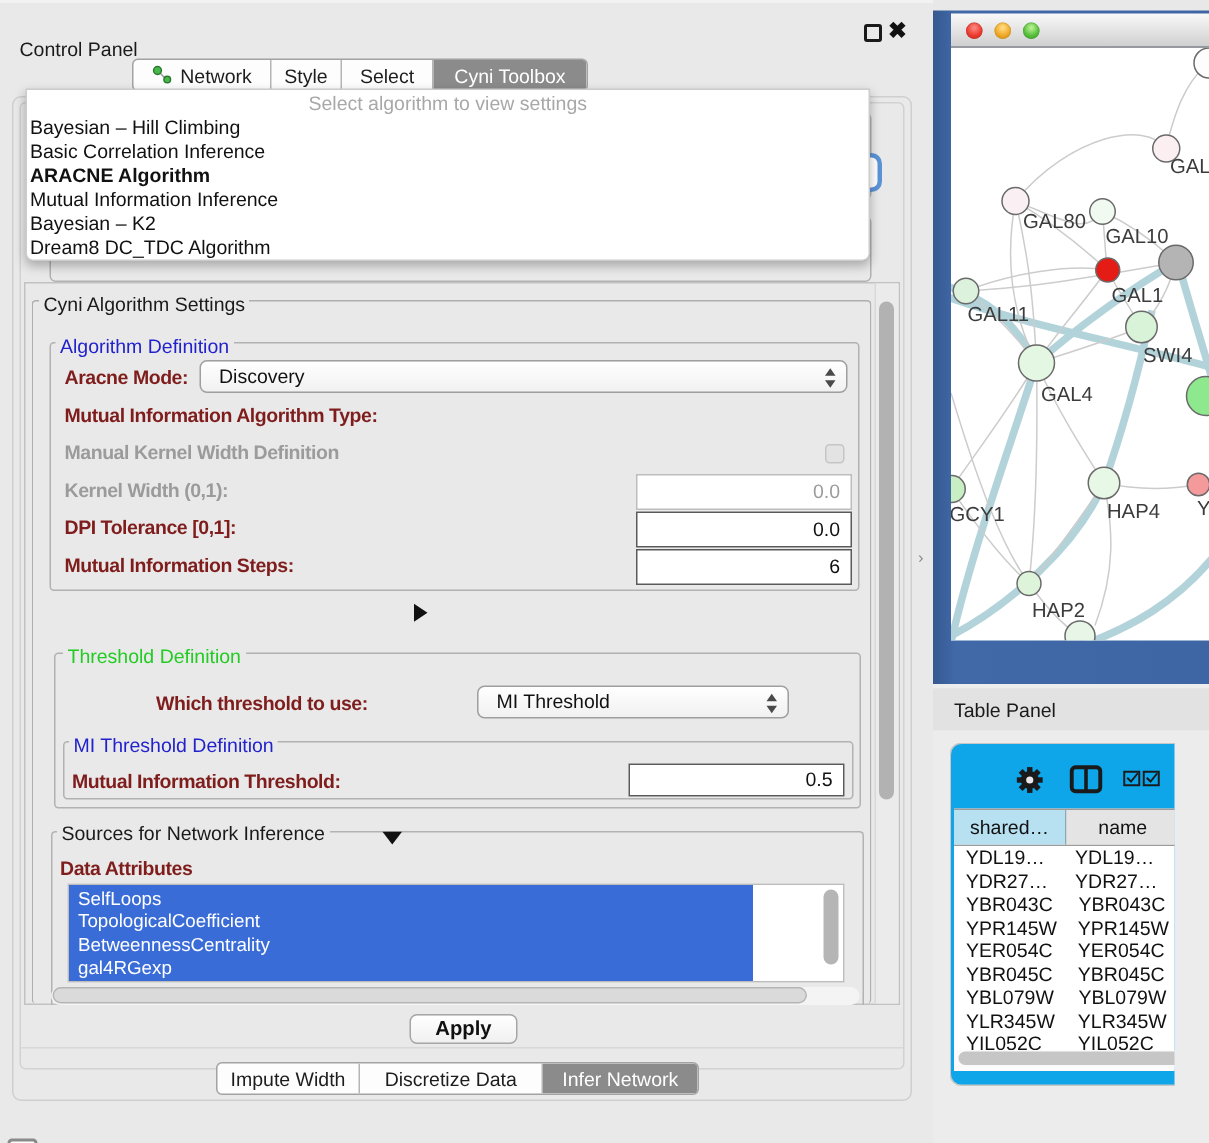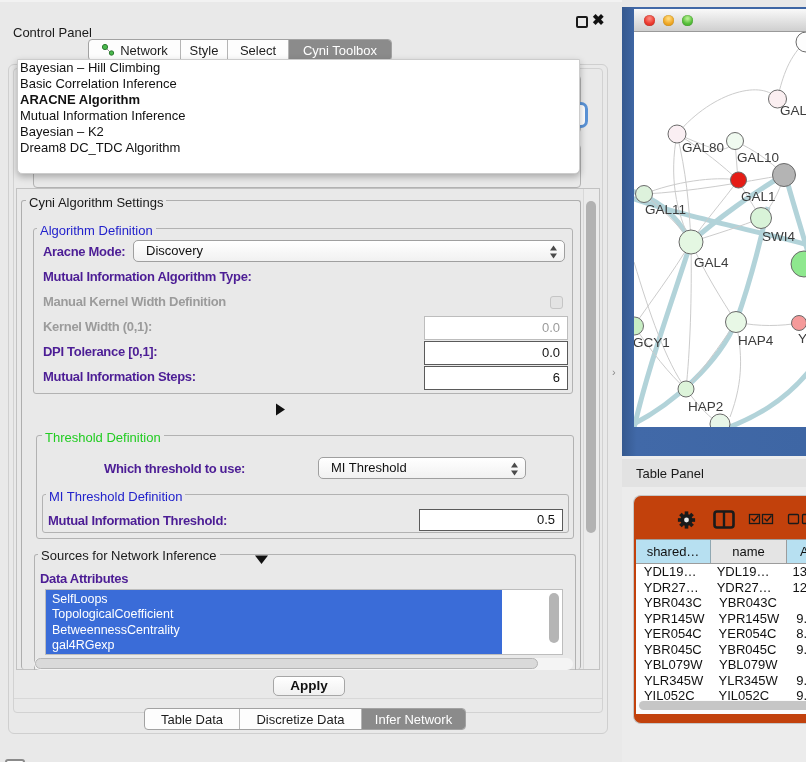--- a/index.html
+++ b/index.html
@@ -7,21 +7,21 @@
 body { font-family:"Liberation Sans", sans-serif; background:#e9e9e9; position:relative; }
 .abs { position:absolute; }
 .bold { font-weight:bold; }
 .seg { display:flex; background:#fdfdfd; border:1px solid #a2a2a2; border-radius:4px; overflow:hidden; font-size:13px; color:#1d1d1d; }
 .seg > div { border-right:1px solid #b5b5b5; white-space:nowrap; display:flex; align-items:center; justify-content:center; }
 .seg > div:last-child { border-right:none; }
 .seg > div.sel { background:#8b8b8b; color:#fff; border-right-color:#8b8b8b; }
 .combo { position:absolute; background:linear-gradient(#ffffff,#f1f1f1); border:1px solid #9f9f9f; border-radius:5px; font-size:13px; color:#111; height:22px; line-height:20px; padding-left:12px; }
 .combo .arr { position:absolute; right:6px; top:3px; width:9px; height:16px; }
 .field { position:absolute; background:#fff; font-size:13px; color:#111; height:24px; line-height:22px; text-align:right; padding-right:7px; }
-.glabel { position:absolute; font-size:13px; font-weight:bold; color:#4c1d95; letter-spacing:-0.3px; }
+.glabel { position:absolute; font-size:13px; font-weight:bold; color:#7f1d1d; letter-spacing:-0.3px; }
 .gbox { position:absolute; border:1px solid #b2b2b2; border-radius:3px; }
 .gtitle { position:absolute; font-size:13px; background:#e9e9e9; padding:0 3px; }
 </style>
 </head>
 <body>
 
 <div class="abs" style="left:0;top:0;width:622px;height:762px;background:#e9e9e9;border-top:2px solid #f2f2f2;">
 
   <div class="abs" style="left:13px;top:12px;font-size:13px;color:#1a1a1a;margin-top:11px;">Control Panel</div>
   <div class="abs" style="left:576px;top:14px;width:12px;height:12px;border:2px solid #1a1a1a;border-radius:2px;"></div>
@@ -107,26 +107,27 @@
     <div style="position:absolute;right:3px;top:3px;width:10px;height:50px;background:#b5b5b5;border-radius:5px;"></div>
   </div>
 
   <div class="abs" style="left:34px;top:656px;width:539px;height:12px;background:#f4f4f4;border-radius:6px;"></div>
   <div class="abs" style="left:35px;top:656px;width:503px;height:11px;background:#dadada;border:1px solid #b5b5b5;border-radius:6px;"></div>
 
   <div class="abs" style="left:273px;top:674px;width:72px;height:20px;background:linear-gradient(#ffffff,#f0f0f0);border:1px solid #a6a6a6;border-radius:5px;text-align:center;font-size:13.5px;font-weight:bold;color:#111;line-height:18px;">Apply</div>
   <div class="abs" style="left:14px;top:696px;width:588px;height:1px;background:#d8d8d8;"></div>
 
   <div class="seg" style="position:absolute;left:144px;top:706px;height:22px;">
-    <div style="width:95px;">Table Data</div>
+    <div style="width:95px;">Impute Width</div>
     <div style="width:122px;">Discretize Data</div>
     <div class="sel" style="width:103px;">Infer Network</div>
   </div>
 
   <div class="abs" style="left:17px;top:57px;width:563px;height:115px;background:#fff;border:1px solid #cccccc;border-radius:0 0 5px 5px;box-shadow:0 3px 7px rgba(0,0,0,0.28);font-size:13px;color:#111;z-index:5;">
+    <div style="text-align:center;color:#a8a8a8;height:17px;padding-top:1px;">Select algorithm to view settings</div>
     <div style="padding-left:2px;line-height:15.9px;">Bayesian – Hill Climbing<br>Basic Correlation Inference<br><span class="bold">ARACNE Algorithm</span><br>Mutual Information Inference<br>Bayesian – K2<br>Dream8 DC_TDC Algorithm</div>
   </div>
 
   <div class="abs" style="left:5px;top:757px;width:20px;height:10px;background:#fdfdfd;border:2px solid #8a8a8a;border-radius:3px 3px 0 0;"></div>
 </div>
 
 <div class="abs" style="left:612px;top:366px;font-size:11px;color:#8a8a8a;">›</div>
 
 <div class="abs" style="left:622px;top:0;width:184px;height:7px;background:#e8e8e8;"></div>
 <div class="abs" style="left:622px;top:7px;width:184px;height:449px;background:linear-gradient(90deg,#35598f,#4169a8 8%,#3e66a4);"></div>
@@ -206,21 +207,21 @@
   </g>
 </svg>
 </div>
 
 <div class="abs" style="left:622px;top:456px;width:184px;height:3px;background:#ededed;"></div>
 <div class="abs" style="left:622px;top:459px;width:184px;height:28px;background:#e2e2e2;">
   <div style="position:absolute;left:14px;top:7px;font-size:13px;color:#1a1a1a;">Table Panel</div>
 </div>
 <div class="abs" style="left:622px;top:487px;width:184px;height:275px;background:#ececec;"></div>
 
-<div class="abs" style="left:633px;top:495px;width:173px;height:229px;background:#c2410c;border:1px solid #c6c6c6;border-radius:8px 0 0 8px;border-right:none;overflow:hidden;padding-left:32px;">
+<div class="abs" style="left:633px;top:495px;width:150px;height:229px;background:#0ea5e9;border:1px solid #c6c6c6;border-radius:8px 0 0 8px;border-right:none;overflow:hidden;padding-left:32px;">
   
   <svg width="173" height="42">
     <g fill="#1a1a1a">
 
       <g transform="translate(20.5,24)">
         <circle r="6" fill="#1a1a1a"></circle>
         <circle r="2.4" fill="#e9e9e9"></circle>
         <g fill="#1a1a1a">
           <rect x="-1.8" y="-8.6" width="3.6" height="4"></rect>
           <rect x="-1.8" y="4.6" width="3.6" height="4"></rect>

